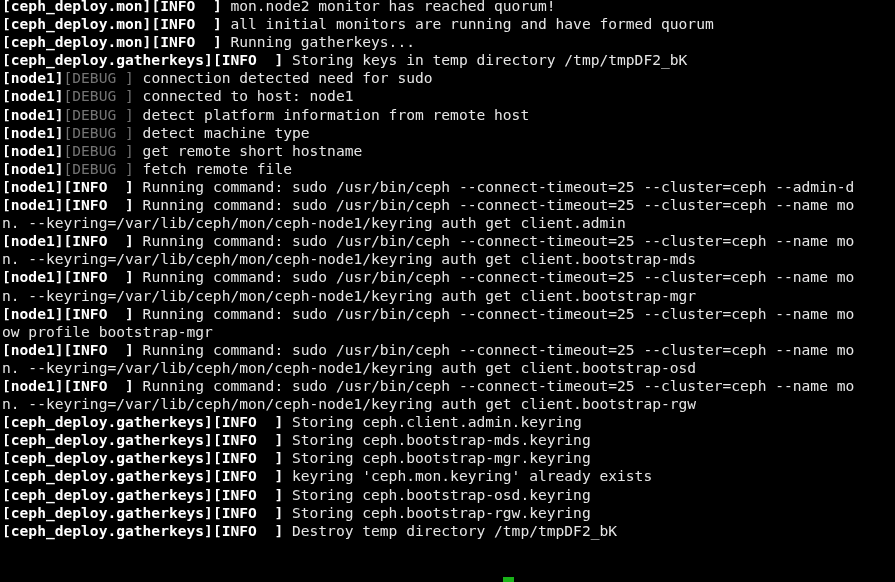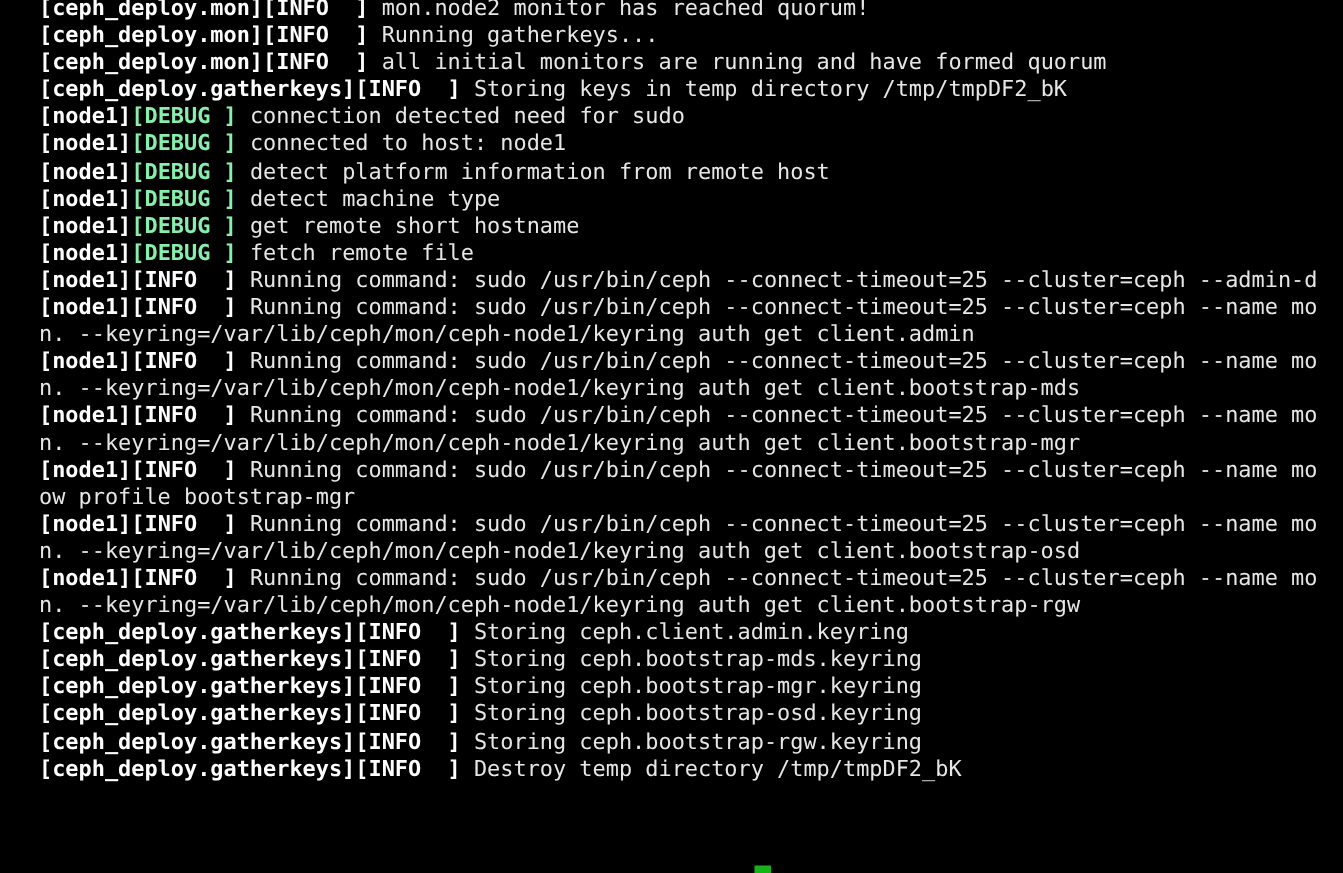--- a/index.html
+++ b/index.html
@@ -43,22 +43,22 @@
   .seg { white-space: pre; }
   .tag-source {          
     color: #ffffff;
     font-weight: bold;
   }
   .tag-info {            
     color: #ffffff;
     font-weight: bold;
   }
   .tag-debug {           
-    color: #86efac;
-    font-weight: bold;
+    color: #737373;
+    font-weight: normal;
   }
   .msg {                 
     color: #e6e6e6;
     font-weight: normal;
   }
   .cont {                
     color: #e6e6e6;
     font-weight: normal;
   }
   #cursor {
@@ -90,25 +90,25 @@
     top: 0px;
     color: rgba(205, 205, 210, 0.30);
     font-family: Liberation Serif, serif;
     font-size: 12px;
     letter-spacing: 0px;
   }
 </style>
 </head>
 <body style="background: rgb(0, 0, 0);">
 
-<div id="terminal" style="background: rgb(0, 0, 0); padding-left: 24px;">
+<div id="terminal" style="background: rgb(0, 0, 0);">
   <div id="log-lines">
       <div class="line"><span class="seg tag-source">[ceph_deploy.mon]</span><span class="seg tag-info">[INFO  ]</span><span class="seg msg"> mon.node2 monitor has reached quorum!</span></div>
+      <div class="line"><span class="seg tag-source">[ceph_deploy.mon]</span><span class="seg tag-info">[INFO  ]</span><span class="seg msg"> all initial monitors are running and have formed quorum</span></div>
       <div class="line"><span class="seg tag-source">[ceph_deploy.mon]</span><span class="seg tag-info">[INFO  ]</span><span class="seg msg"> Running gatherkeys...</span></div>
-      <div class="line"><span class="seg tag-source">[ceph_deploy.mon]</span><span class="seg tag-info">[INFO  ]</span><span class="seg msg"> all initial monitors are running and have formed quorum</span></div>
       <div class="line"><span class="seg tag-source">[ceph_deploy.gatherkeys]</span><span class="seg tag-info">[INFO  ]</span><span class="seg msg"> Storing keys in temp directory /tmp/tmpDF2_bK</span></div>
       <div class="line"><span class="seg tag-source">[node1]</span><span class="seg tag-debug">[DEBUG ]</span><span class="seg msg"> connection detected need for sudo</span></div>
       <div class="line"><span class="seg tag-source">[node1]</span><span class="seg tag-debug">[DEBUG ]</span><span class="seg msg"> connected to host: node1</span></div>
       <div class="line"><span class="seg tag-source">[node1]</span><span class="seg tag-debug">[DEBUG ]</span><span class="seg msg"> detect platform information from remote host</span></div>
       <div class="line"><span class="seg tag-source">[node1]</span><span class="seg tag-debug">[DEBUG ]</span><span class="seg msg"> detect machine type</span></div>
       <div class="line"><span class="seg tag-source">[node1]</span><span class="seg tag-debug">[DEBUG ]</span><span class="seg msg"> get remote short hostname</span></div>
       <div class="line"><span class="seg tag-source">[node1]</span><span class="seg tag-debug">[DEBUG ]</span><span class="seg msg"> fetch remote file</span></div>
       <div class="line"><span class="seg tag-source">[node1]</span><span class="seg tag-info">[INFO  ]</span><span class="seg msg"> Running command: sudo /usr/bin/ceph --connect-timeout=25 --cluster=ceph --admin-d</span></div>
       <div class="line"><span class="seg tag-source">[node1]</span><span class="seg tag-info">[INFO  ]</span><span class="seg msg"> Running command: sudo /usr/bin/ceph --connect-timeout=25 --cluster=ceph --name mo</span></div>
       <div class="line"><span class="seg cont">n. --keyring=/var/lib/ceph/mon/ceph-node1/keyring auth get client.admin</span></div>
@@ -118,20 +118,21 @@
       <div class="line"><span class="seg cont">n. --keyring=/var/lib/ceph/mon/ceph-node1/keyring auth get client.bootstrap-mgr</span></div>
       <div class="line"><span class="seg tag-source">[node1]</span><span class="seg tag-info">[INFO  ]</span><span class="seg msg"> Running command: sudo /usr/bin/ceph --connect-timeout=25 --cluster=ceph --name mo</span></div>
       <div class="line"><span class="seg cont">ow profile bootstrap-mgr</span></div>
       <div class="line"><span class="seg tag-source">[node1]</span><span class="seg tag-info">[INFO  ]</span><span class="seg msg"> Running command: sudo /usr/bin/ceph --connect-timeout=25 --cluster=ceph --name mo</span></div>
       <div class="line"><span class="seg cont">n. --keyring=/var/lib/ceph/mon/ceph-node1/keyring auth get client.bootstrap-osd</span></div>
       <div class="line"><span class="seg tag-source">[node1]</span><span class="seg tag-info">[INFO  ]</span><span class="seg msg"> Running command: sudo /usr/bin/ceph --connect-timeout=25 --cluster=ceph --name mo</span></div>
       <div class="line"><span class="seg cont">n. --keyring=/var/lib/ceph/mon/ceph-node1/keyring auth get client.bootstrap-rgw</span></div>
       <div class="line"><span class="seg tag-source">[ceph_deploy.gatherkeys]</span><span class="seg tag-info">[INFO  ]</span><span class="seg msg"> Storing ceph.client.admin.keyring</span></div>
       <div class="line"><span class="seg tag-source">[ceph_deploy.gatherkeys]</span><span class="seg tag-info">[INFO  ]</span><span class="seg msg"> Storing ceph.bootstrap-mds.keyring</span></div>
       <div class="line"><span class="seg tag-source">[ceph_deploy.gatherkeys]</span><span class="seg tag-info">[INFO  ]</span><span class="seg msg"> Storing ceph.bootstrap-mgr.keyring</span></div>
+      <div class="line"><span class="seg tag-source">[ceph_deploy.gatherkeys]</span><span class="seg tag-info">[INFO  ]</span><span class="seg msg"> keyring 'ceph.mon.keyring' already exists</span></div>
       <div class="line"><span class="seg tag-source">[ceph_deploy.gatherkeys]</span><span class="seg tag-info">[INFO  ]</span><span class="seg msg"> Storing ceph.bootstrap-osd.keyring</span></div>
       <div class="line"><span class="seg tag-source">[ceph_deploy.gatherkeys]</span><span class="seg tag-info">[INFO  ]</span><span class="seg msg"> Storing ceph.bootstrap-rgw.keyring</span></div>
       <div class="line"><span class="seg tag-source">[ceph_deploy.gatherkeys]</span><span class="seg tag-info">[INFO  ]</span><span class="seg msg"> Destroy temp directory /tmp/tmpDF2_bK</span></div>
     </div>
   <div id="cursor" style="background: rgb(24, 178, 24);"></div>
 </div>
 
 <div id="watermark" style="color: rgba(210, 210, 215, 0.3);">
   <span>https://blog.csdn.net/Richard0ly</span>
   <span class="wm-cn">@科技博客</span>

